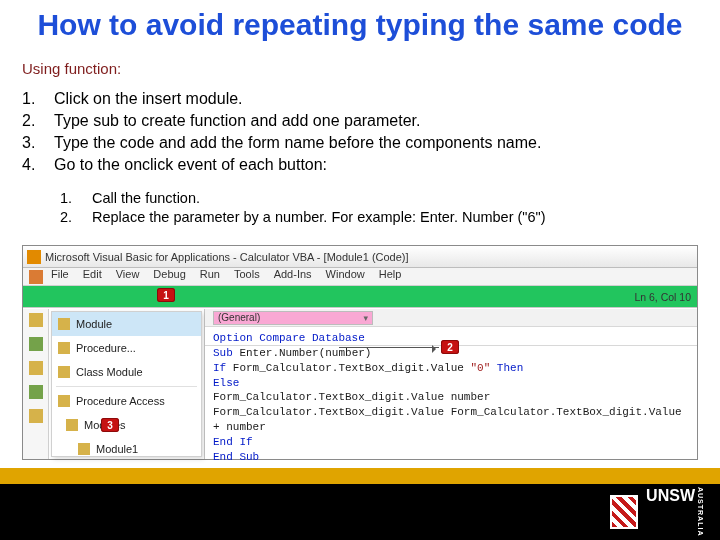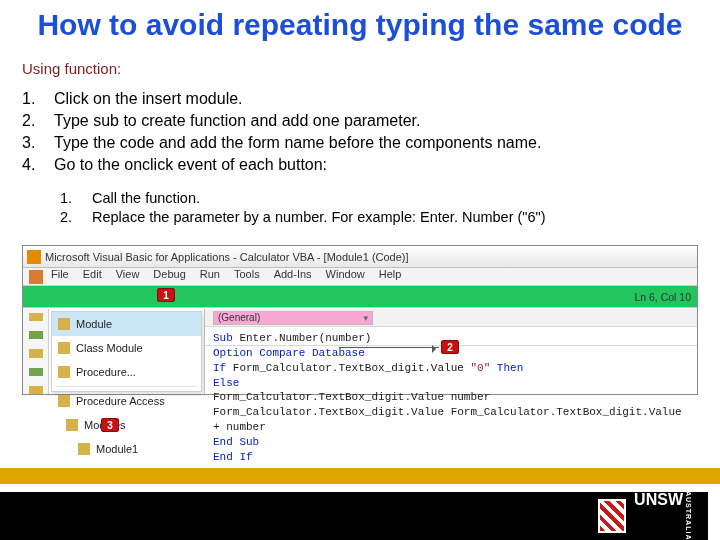--- a/index.html
+++ b/index.html
@@ -39,21 +39,21 @@
     top: 190px; left: 60px; right: 20px;
     font-size: 14.5px;
     color: #000;
   }
   .sublist .row { display: flex; margin-bottom: 3px; }
   .sublist .num { width: 32px; flex-shrink: 0; }
 
   .ide {
     position: absolute;
     top: 245px; left: 22px;
-    width: 676px; height: 150px;
+    width: 676px; height: 215px;
     border: 1px solid #8a8a8a;
     background: #fff;
     font-size: 11px;
   }
   .ide-titlebar {
     height: 22px;
     background: linear-gradient(#fff,#e8e8e8);
     border-bottom: 1px solid #bdbdbd;
     display: flex; align-items: center;
     padding: 0 4px;
@@ -164,21 +164,21 @@
   }
   .arrow::after {
     content: ""; position: absolute; right: -1px; top: -3.5px;
     border: 4px solid transparent; border-left-color: #555;
   }
   .footer-gold {
     position: absolute; left: 0; right: 0; bottom: 56px; height: 16px;
     background: #e0a400;
   }
   .footer-black {
-    position: absolute; left: 0; right: 12px; bottom: 0; height: 48px;
+    position: absolute; left: 0; right: 0; bottom: 0; height: 56px;
     background: #000;
     display: flex; align-items: center; justify-content: flex-end;
     padding-right: 16px; gap: 8px;
   }
   .crest {
     width: 28px; height: 34px;
     background: #fff;
     position: relative;
   }
   .crest::before {
@@ -260,25 +260,25 @@
       </div>
 
       <div class="tree-panel">
         <div class="shadow">
           <div class="tree-item sel">
             <span class="ti"></span>
             <span>Module</span>
           </div>
           <div class="tree-item">
             <span class="ti"></span>
+            <span>Procedure...</span>
+          </div>
+          <div class="tree-item">
+            <span class="ti"></span>
             <span>Class Module</span>
-          </div>
-          <div class="tree-item">
-            <span class="ti"></span>
-            <span>Procedure...</span>
           </div>
           <div class="tree-sep"></div>
           <div class="tree-item">
             <span class="ti"></span>
             <span>Procedure Access</span>
           </div>
           <div class="tree-item tree-sub">
             <span class="ti"></span>
             <span>Modules</span>
           </div>
@@ -291,28 +291,28 @@
 
       <div class="code-area">
         <div class="code-header">
           <div class="dd">
             <span>(General)</span>
             <span class="chev">▾</span>
           </div>
         </div>
         <div class="rule" style="top:36px"></div>
         <div class="code">
+          <div><span class="kw">Option Compare Database</span></div>
           <div><span class="kw">Sub</span><span> Enter.Number(number)</span></div>
-          <div><span class="kw">Option Compare Database</span></div>
           <div><span class="kw">If</span><span> Form_Calculator.TextBox_digit.Value   </span><span class="str">"0"</span><span class="kw"> Then</span></div>
           <div><span class="kw">Else</span></div>
           <div><span>Form_Calculator.TextBox_digit.Value   number</span></div>
           <div><span>Form_Calculator.TextBox_digit.Value   Form_Calculator.TextBox_digit.Value + number</span></div>
+          <div><span class="kw">End If</span></div>
           <div><span class="kw">End Sub</span></div>
-          <div><span class="kw">End If</span></div>
         </div>
       </div>
     </div>
 
     <div class="callout" style="top:42px;left:134px">1</div>
     <div class="callout" style="top:94px;left:418px">2</div>
     <div class="arrow" style="top:101px;left:316px;width:100px"></div>
     <div class="callout" style="top:172px;left:78px">3</div>
   </div>
 

